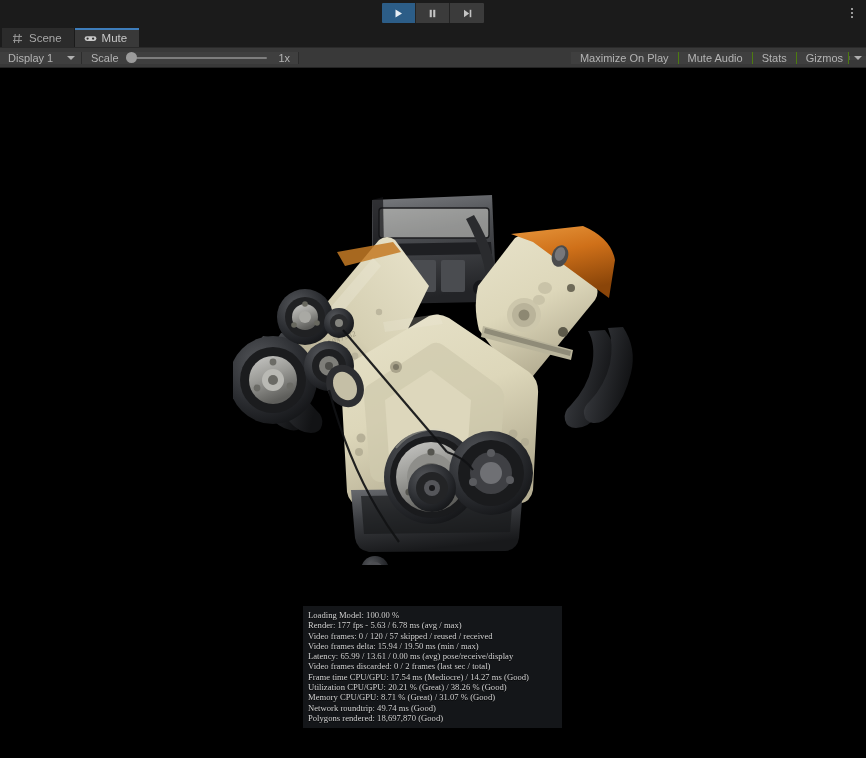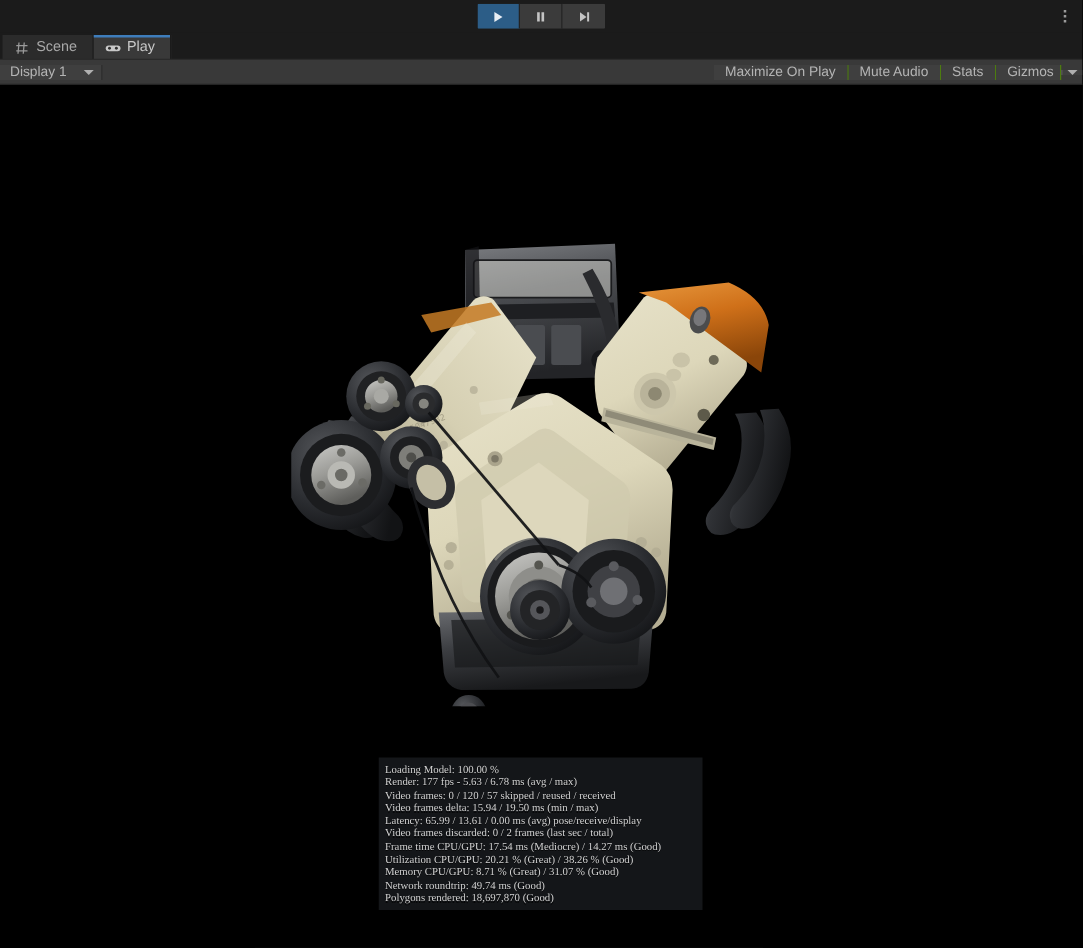--- a/index.html
+++ b/index.html
@@ -309,33 +309,41 @@
     </div>
 
     <div class="tab active">
       <span class="ticon">
         <svg width="13" height="11" viewBox="0 0 13 11">
           <rect x="0.6" y="3.3" width="11.8" height="4.6" rx="2.3" fill="#c9c9c9"></rect>
           <circle cx="3.6" cy="5.6" r="1.15" fill="#2f2f2f"></circle>
           <circle cx="9.1" cy="5.6" r="1.15" fill="#2f2f2f"></circle>
         </svg>
       </span>
-      <span>Play</span>
+      <span>Mute</span>
     </div>
 
   </div>
 
   <div class="gametoolbar">
 
     <div class="tb-dd display">
       <span>Display 1</span>
       <span class="caret"></span>
     </div>
 
 
+    <div class="scale-wrap">
+      <span class="scale-label">Scale</span>
+      <span class="slider">
+        <span class="track"></span>
+        <span class="knob"></span>
+      </span>
+      <span class="scale-value">1x</span>
+    </div>
 
     <div class="tb-spacer"></div>
 
     <div class="tb-btn">
       <span>Maximize On Play</span>
     </div>
 
     <div class="tb-btn">
       <span>Mute Audio</span>
     </div>

